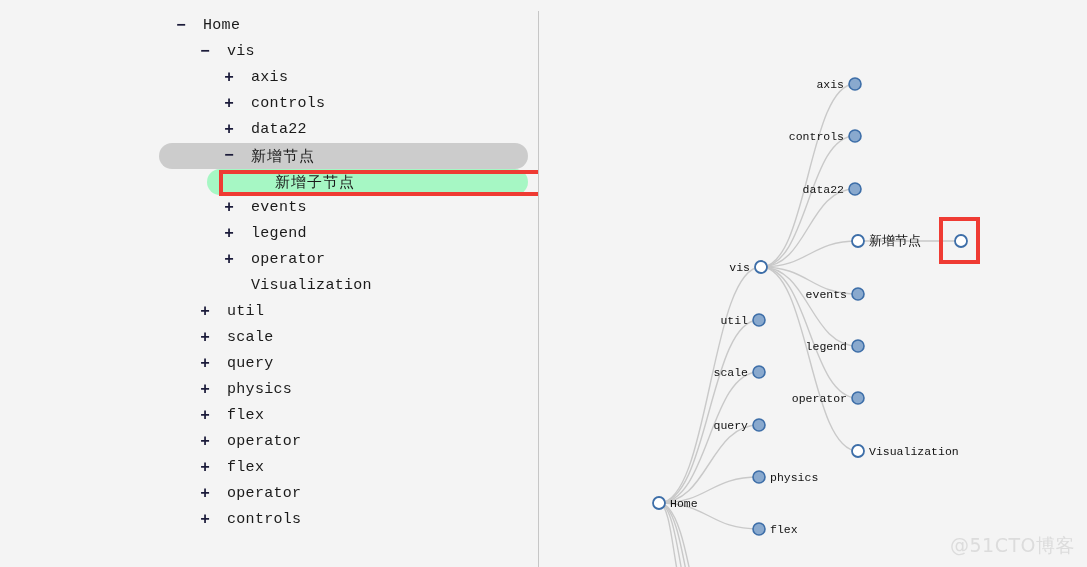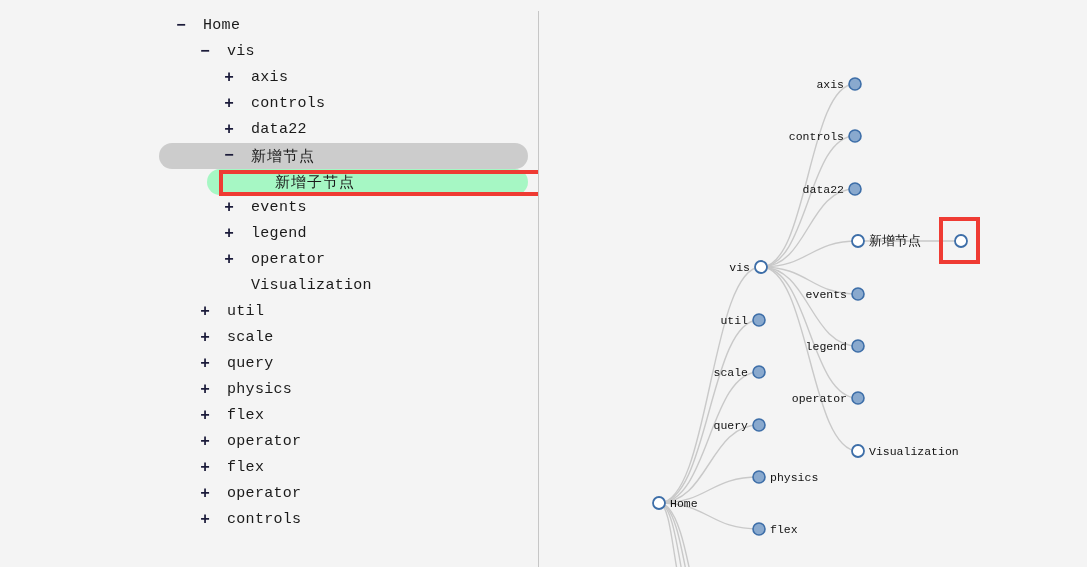--- a/index.html
+++ b/index.html
@@ -336,14 +336,15 @@
           <text x="231" y="481" text-anchor="start" class="g-label">physics</text>
         </g>
         <g class="g-node">
           <circle cx="220" cy="529" r="6" class="filled"></circle>
           <text x="231" y="533" text-anchor="start" class="g-label">flex</text>
         </g>
       </svg>
     <div class="red-box-graph" id="red-box-graph" style="left: 400px; top: 217px; width: 41px; height: 47px;"></div>
   </div>
 
+  <div class="watermark">@51CTO博客</div>
 
 </div>
 
 </body></html>

